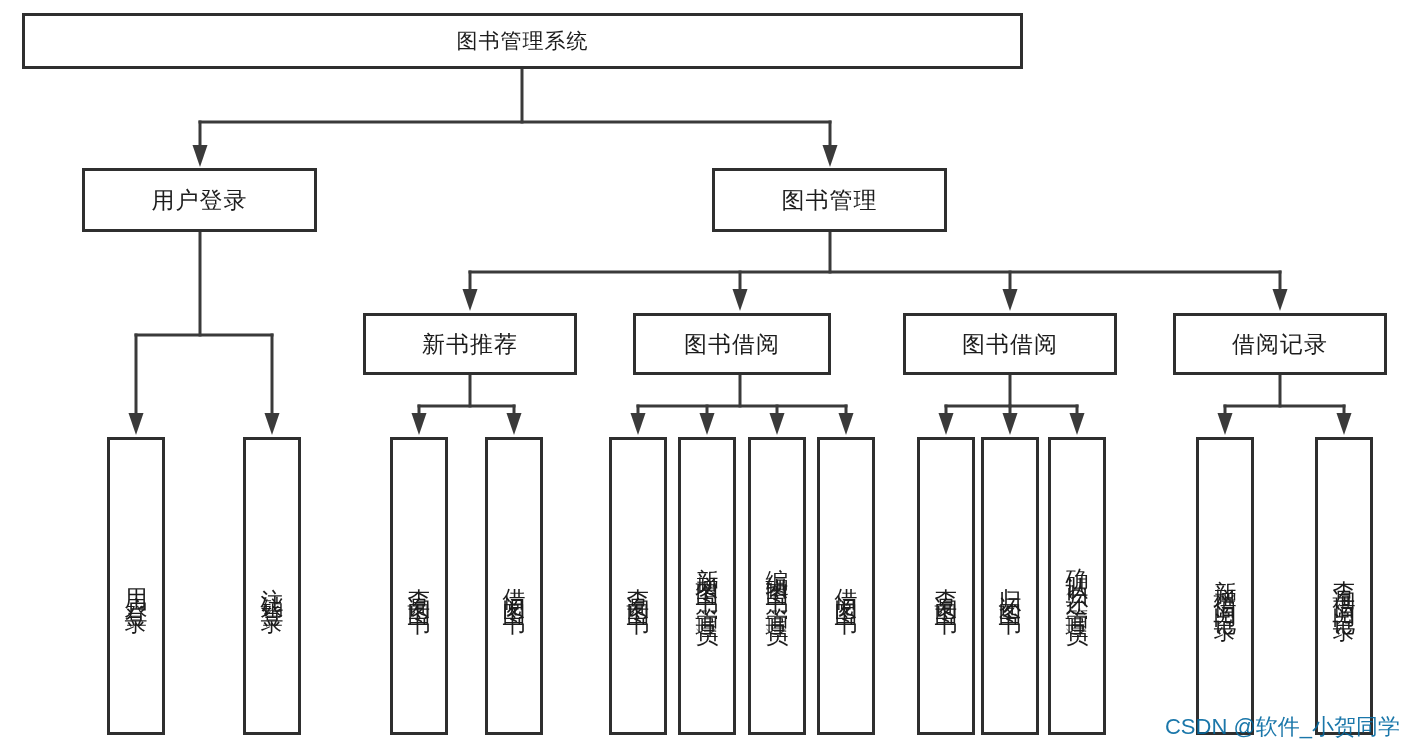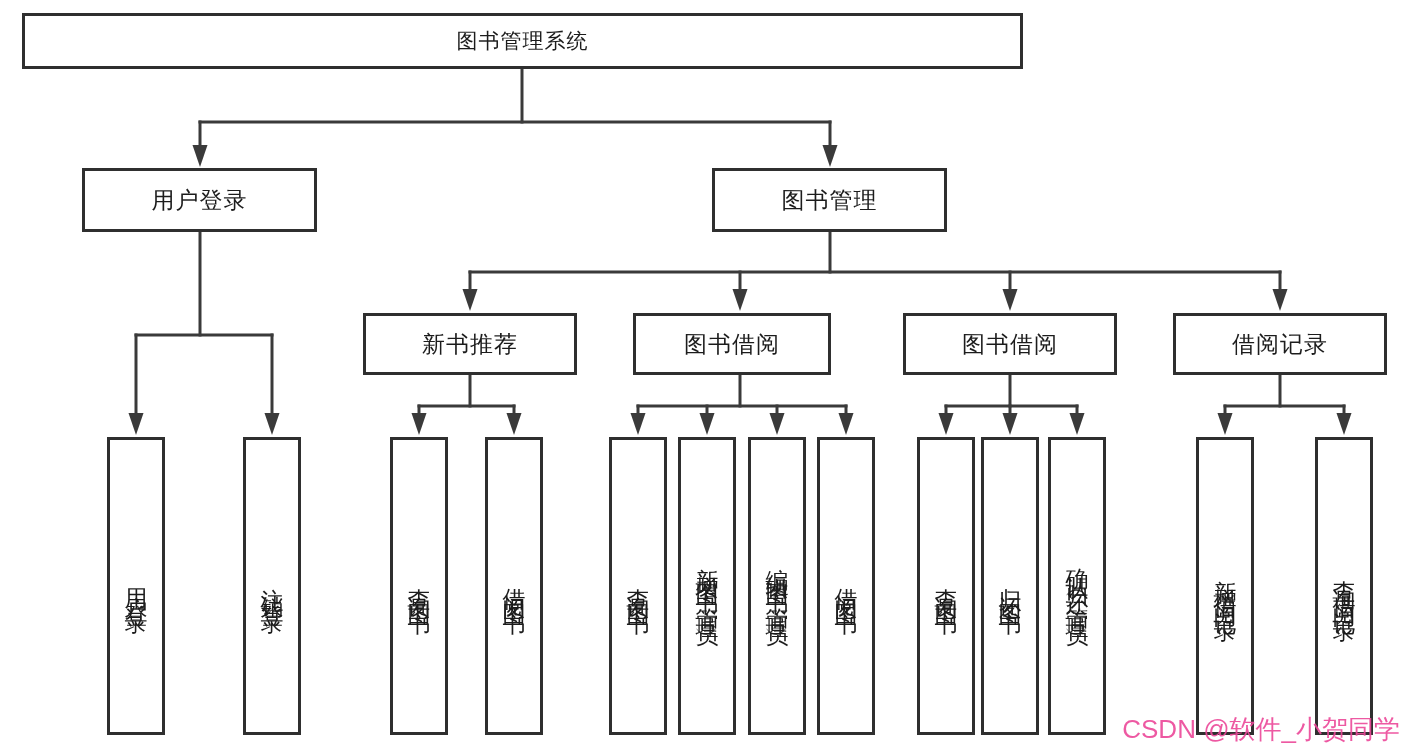--- a/index.html
+++ b/index.html
@@ -49,22 +49,22 @@
   #n-f8  { left: 817px; }
   #n-f9  { left: 917px; }
   #n-f10 { left: 981px; }
   #n-f11 { left: 1048px; }
   #n-f12 { left: 1196px; }
   #n-f13 { left: 1315px; }
   #watermark {
     position: absolute;
     right: 5px;
     top: 712px;
-    font-size: 26px;
-    color: #ec4899;
+    font-size: 22px;
+    color: #0369a1;
     opacity: 0.9;
     z-index: 3;
     white-space: nowrap;
   }
 </style>
 </head>
 <body>
 
 <div id="stage">
 

